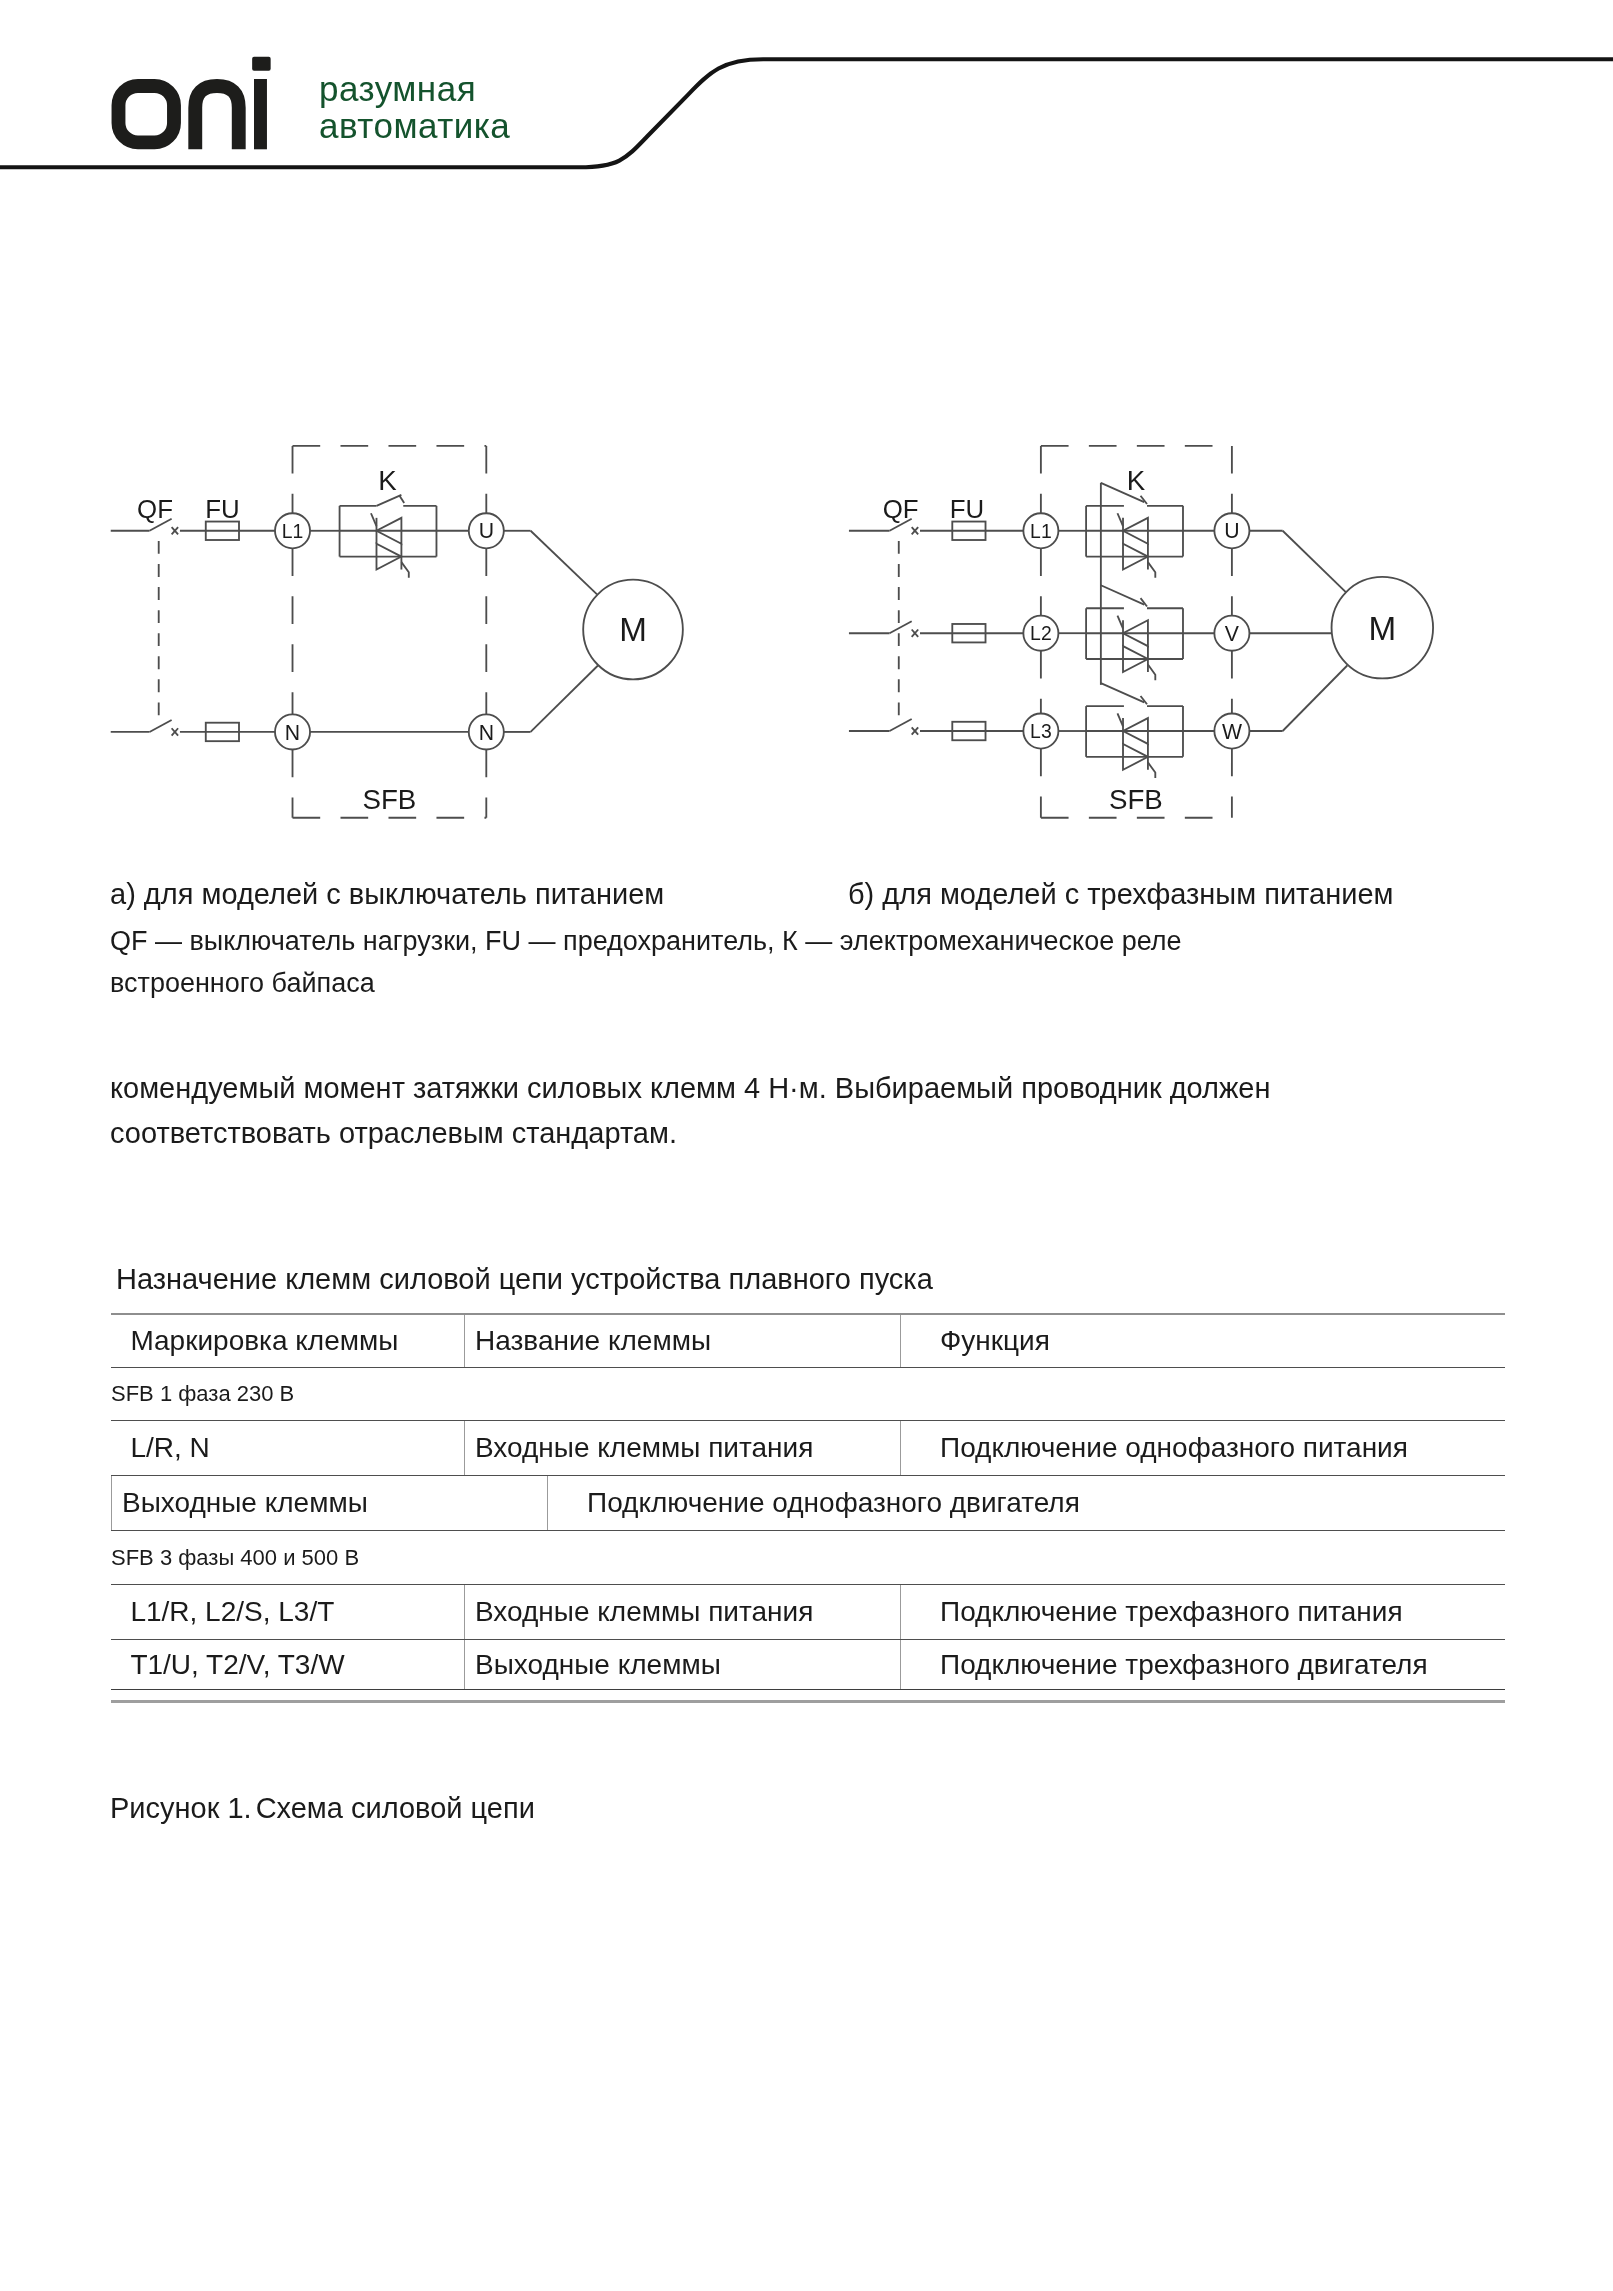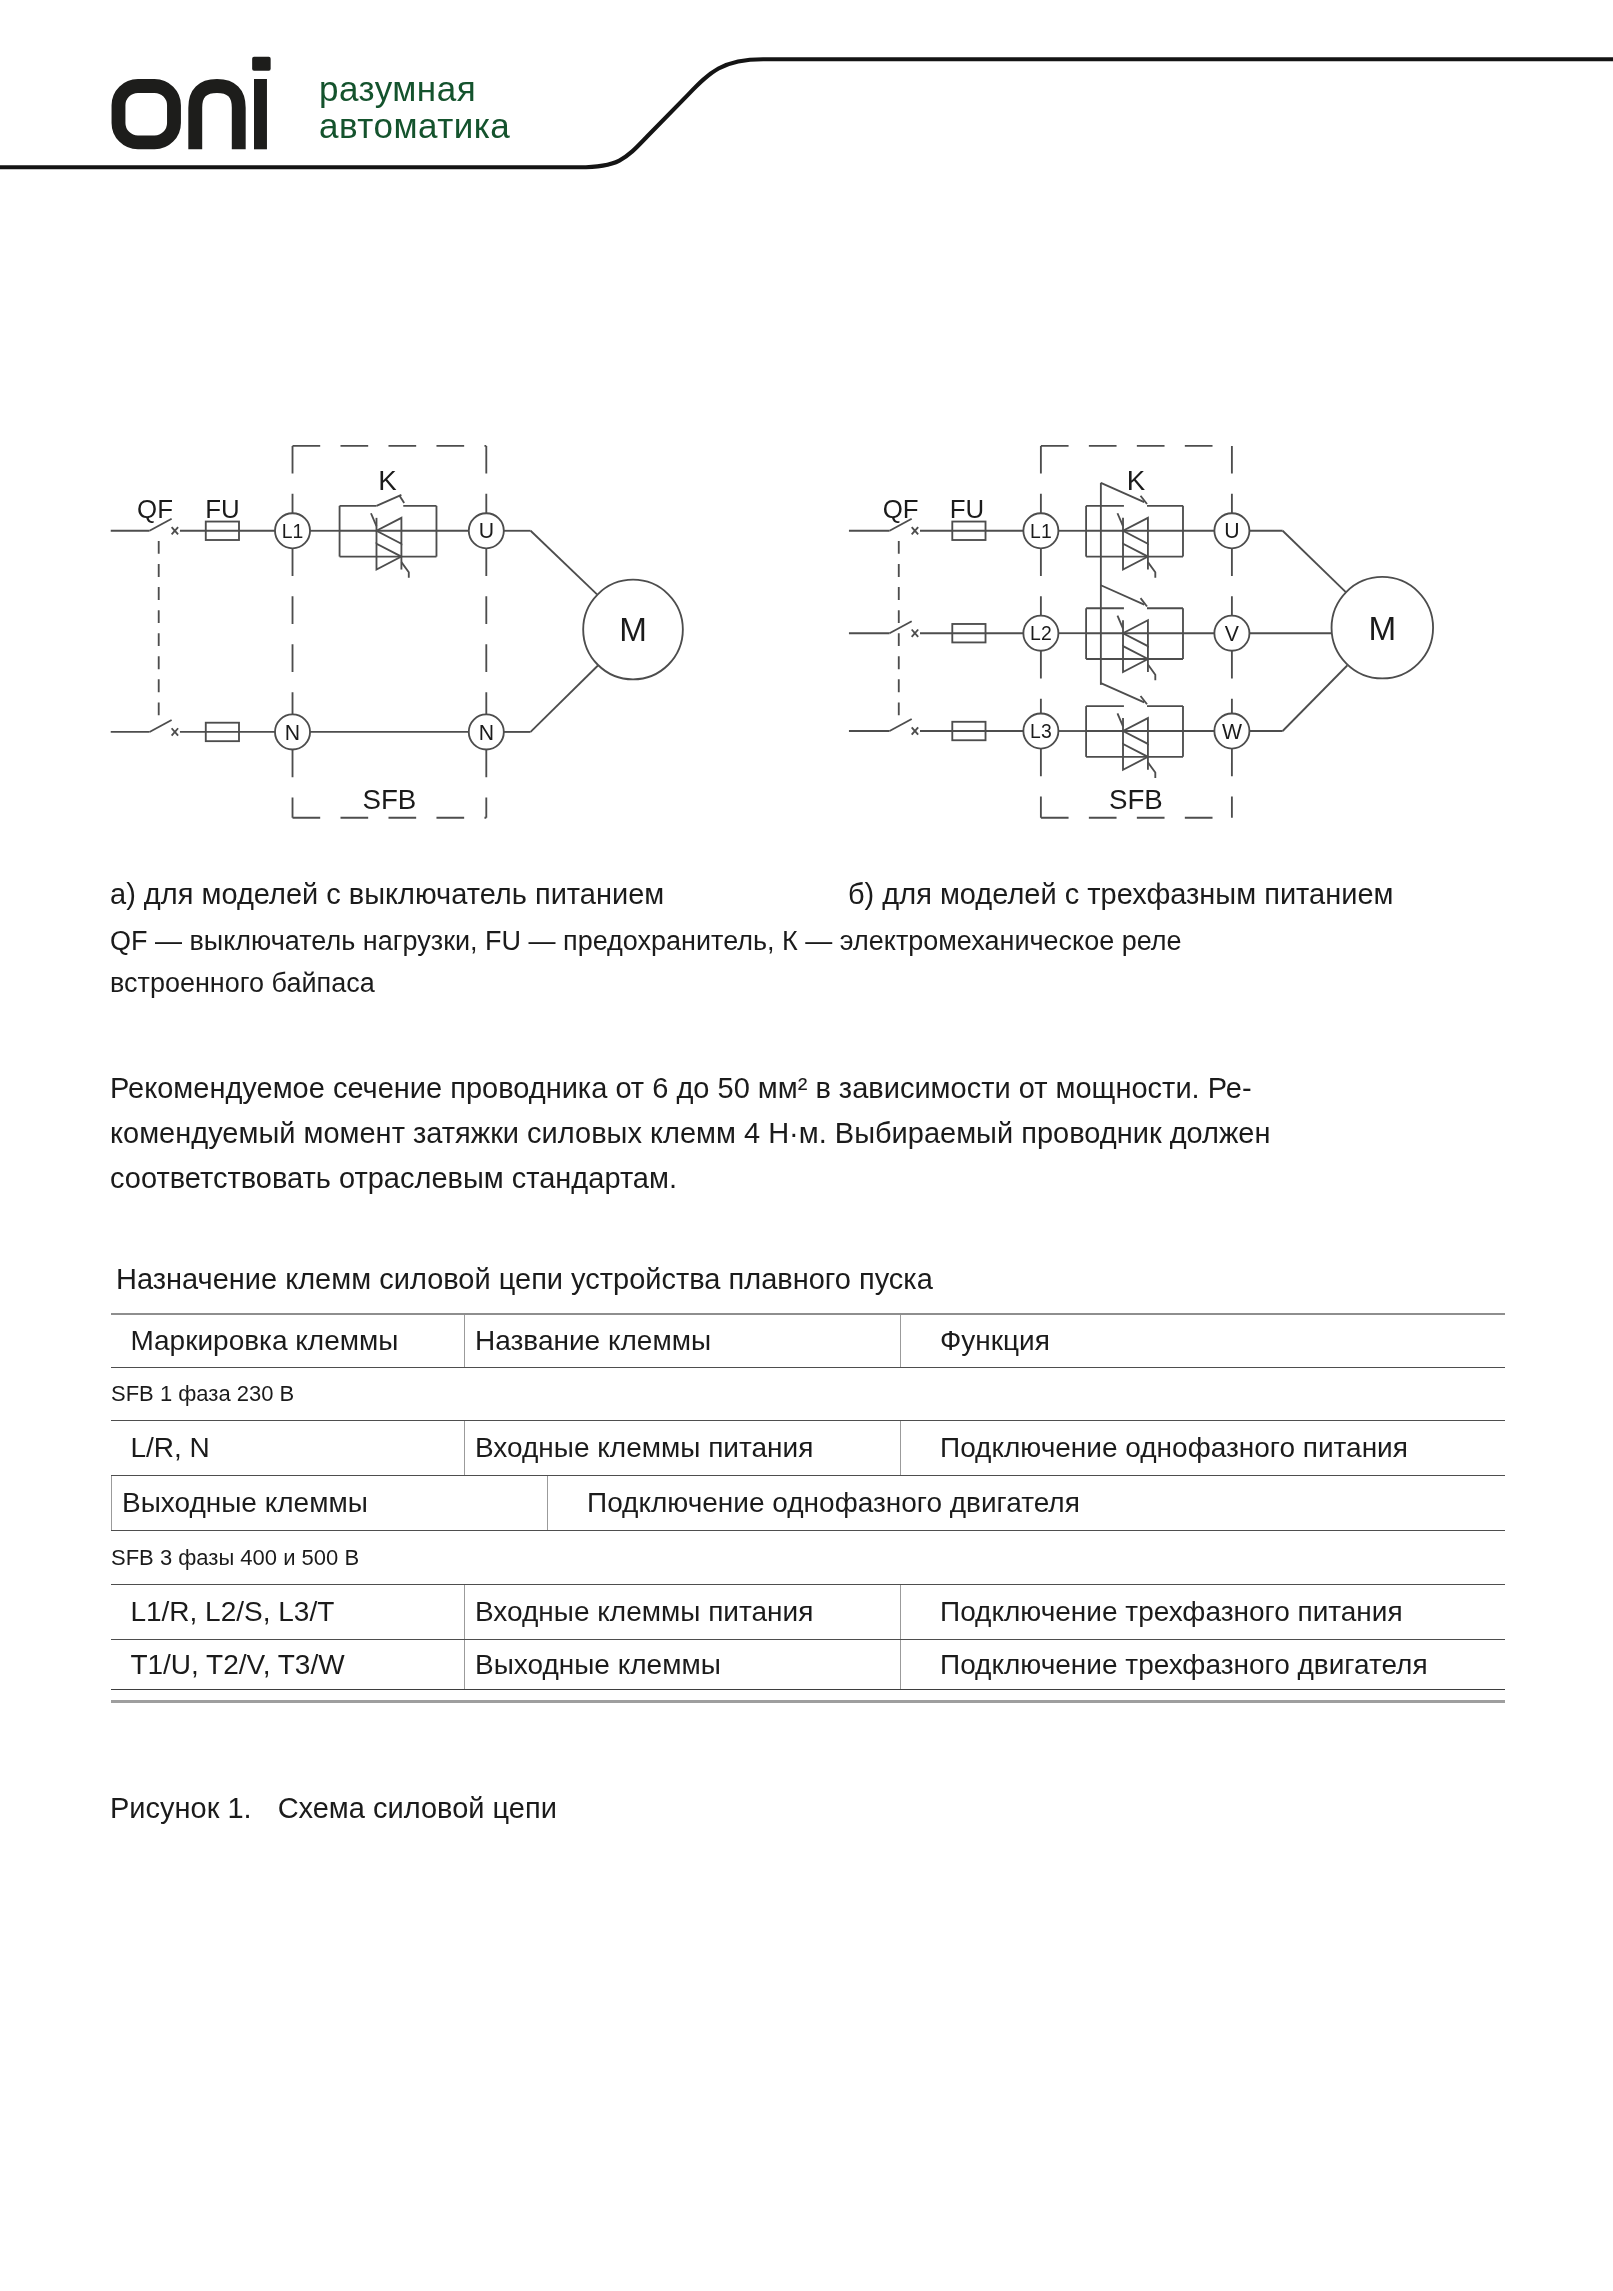--- a/index.html
+++ b/index.html
@@ -14,21 +14,21 @@
   .tbl{border-top:2.8px solid #8e8e8e;border-bottom:1.8px solid #3e3e3e}
   .trow{display:flex;align-items:center}
   .trow + .trow{border-top:1.8px solid #4e4e4e}
   .cell{height:100%;display:flex;align-items:center;font-size:28px;box-sizing:border-box;white-space:nowrap}
   .c1{width:353px;padding-left:19.4px}
   .c2{width:436px;padding-left:10px;border-left:1.8px solid #9b9b9b}
   .c3{flex:1;padding-left:39px;border-left:1.8px solid #9b9b9b}
   .sec{font-size:22px}
   .strip{height:2.8px;background:#9e9e9e}
   .figcap{font-size:29px;white-space:nowrap}
-  .figcap .part2{margin-left:26px}
+  .figcap .part2{margin-left:4px}
 </style>
 </head>
 <body>
 
 <div class="page">
 
   <svg class="abs" style="left:0;top:0" width="1613" height="185" viewBox="0 0 1748 200">
     <path d="M0 181 H628 C670 181 678 172 701 148 L746 102 C769 78 783 64 827 64 H1748" fill="none" stroke="#141414" stroke-width="4.5"></path>
   </svg>
 
@@ -220,21 +220,20 @@
 
   <div class="abs cap" style="left:110px;top:878px">а) для моделей с выключатель питанием</div>
   <div class="abs cap" style="left:848px;top:878px">б) для моделей с трехфазным питанием</div>
 
   <div class="abs legend" style="left:110px;top:920px">
     <div>QF — выключатель нагрузки, FU — предохранитель, К — электромеханическое реле</div>
     <div>встроенного байпаса</div>
   </div>
 
   <div class="abs para" style="left:110px;top:1066px">
-    <div>Рекомендуемое сечение проводника от 6 до 50 мм² в зависимости  от мощности. Ре-</div>
     <div>комендуемый момент затяжки силовых клемм 4 Н·м. Выбираемый проводник должен</div>
     <div>соответствовать отраслевым стандартам.</div>
   </div>
 
   <div class="abs tbl-title" style="left:116px;top:1263px">Назначение клемм силовой цепи устройства плавного пуска</div>
 
   <div class="abs tbl" style="left:111px;top:1313px;width:1394px">
     <div class="trow" style="height:52px">
       <div class="cell c1">Маркировка клеммы</div>
       <div class="cell c2">Название клеммы</div>

